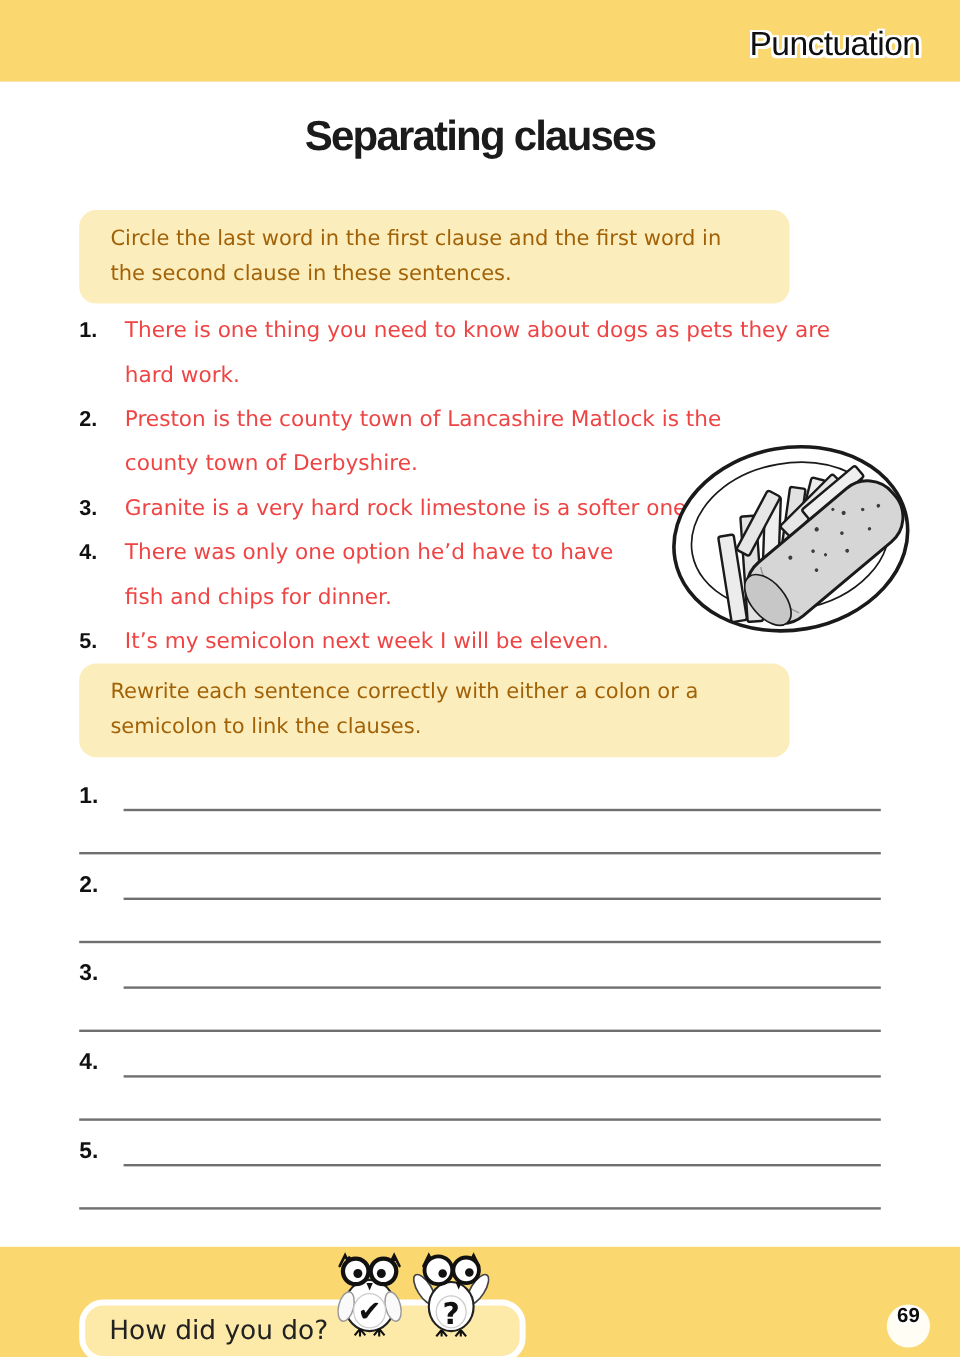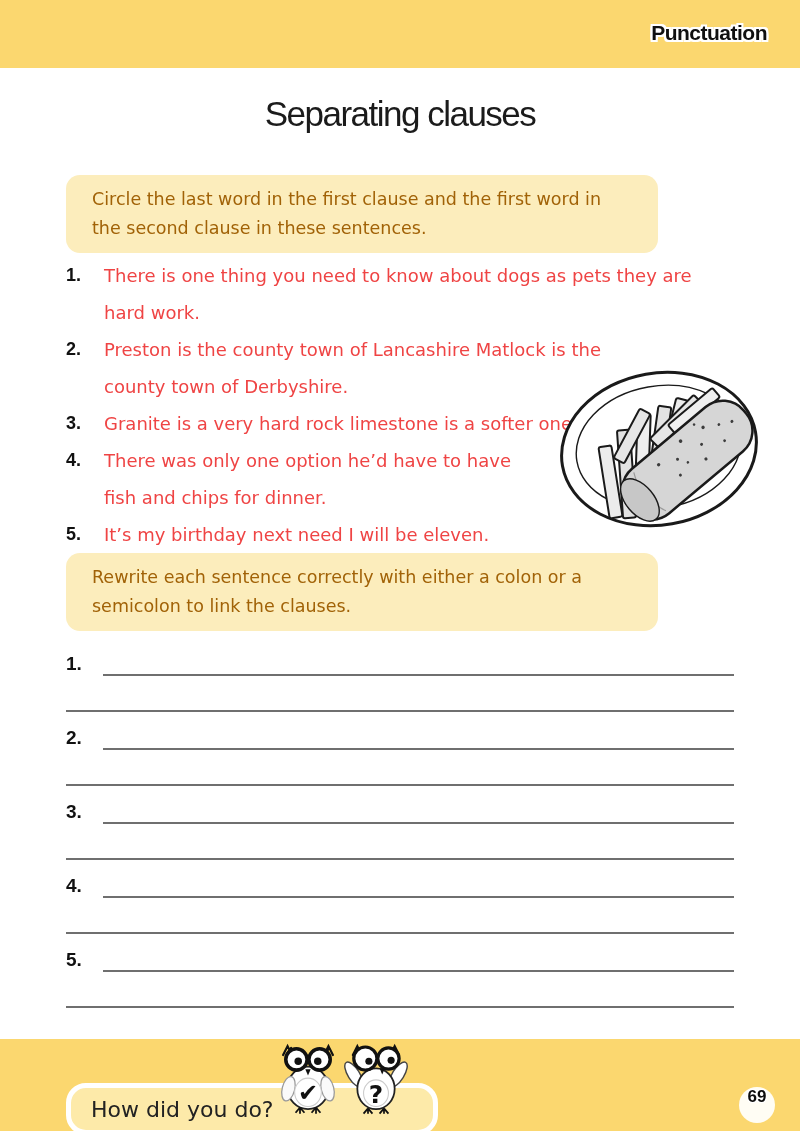--- a/index.html
+++ b/index.html
@@ -24,33 +24,33 @@
   .band-bottom {
     position: absolute; left: 0; top: 1039px;
     width: 100%; height: 92px;
     background: var(--band_yellow, #fbd76f);
   }
 
   
   .subject-tag {
     position: absolute; top: 21px; right: 33px;
     font-family: "Liberation Sans", sans-serif;
-    font-weight: bold; font-size: 21px; letter-spacing: -0.5px;
+    font-weight: normal; font-size: 28px; letter-spacing: -0.5px;
     color: #101010;
     text-shadow:
       -2px -2px 0 #fff, 2px -2px 0 #fff, -2px 2px 0 #fff, 2px 2px 0 #fff,
       -2px 0 0 #fff, 2px 0 0 #fff, 0 -2px 0 #fff, 0 2px 0 #fff;
   }
 
   
   .page-title {
     position: absolute; top: 94px; left: 0; width: 100%;
     text-align: center;
     font-family: "Liberation Sans", sans-serif;
-    font-weight: normal; font-size: 35px; letter-spacing: -1.5px;
+    font-weight: bold; font-size: 35px; letter-spacing: -1.5px;
     color: #1b1b1b;
   }
 
   
   .instruction-box {
     position: absolute; left: 66px; width: 592px;
     background: var(--box_cream, #fcedbc);
     border-radius: 14px;
     padding: 10px 26px;
     font-size: 17.5px; line-height: 1.65;
@@ -146,21 +146,21 @@
     <div class="s-item">
       <span class="s-num">4.</span>
       <div class="s-lines">
         <div>There was only one option he’d have to have</div>
         <div>fish and chips for dinner.</div>
       </div>
     </div>
     <div class="s-item">
       <span class="s-num">5.</span>
       <div class="s-lines">
-        <div>It’s my birthday next need I will be eleven.</div>
+        <div>It’s my semicolon next week I will be eleven.</div>
       </div>
     </div>
   </div>
 
   <svg class="fishplate" viewBox="0 0 214 202">
 
     <g transform="rotate(-10 107 101)">
       <ellipse cx="107" cy="101" rx="98" ry="76" fill="#ffffff" stroke="#1a1a1a" stroke-width="3"></ellipse>
       <ellipse cx="107" cy="99" rx="83" ry="61" fill="none" stroke="#1a1a1a" stroke-width="1.4"></ellipse>
     </g>

